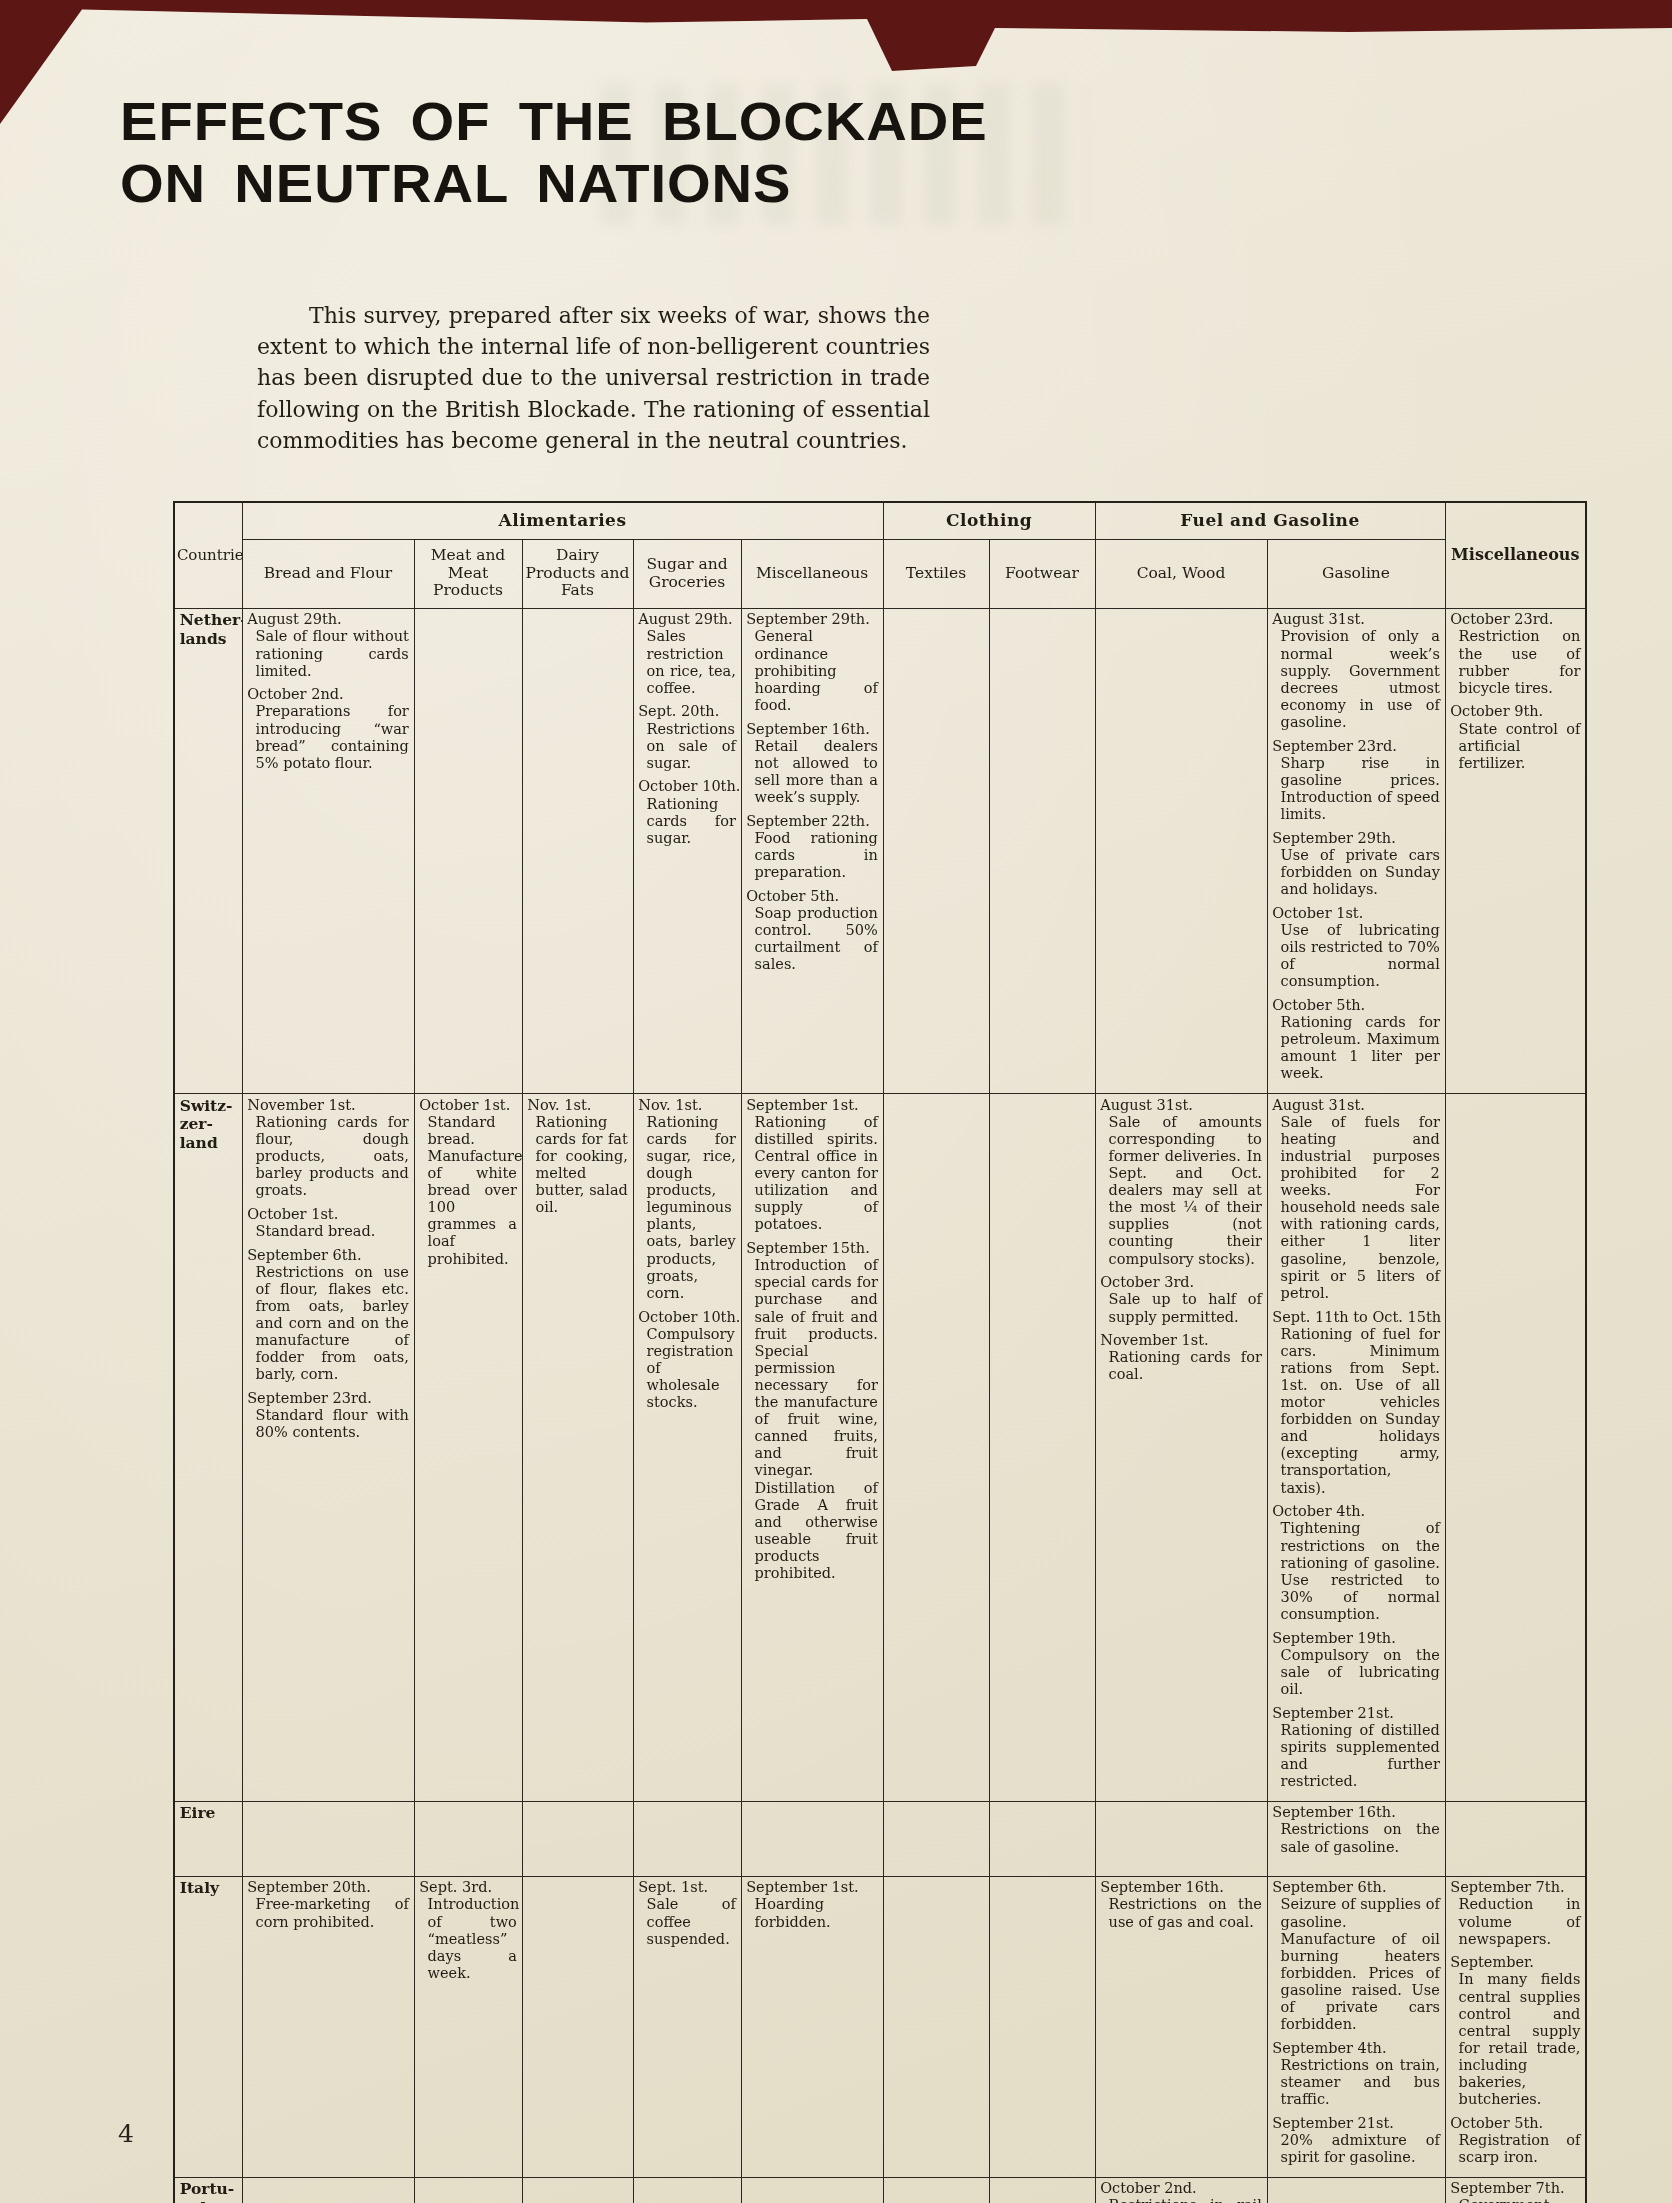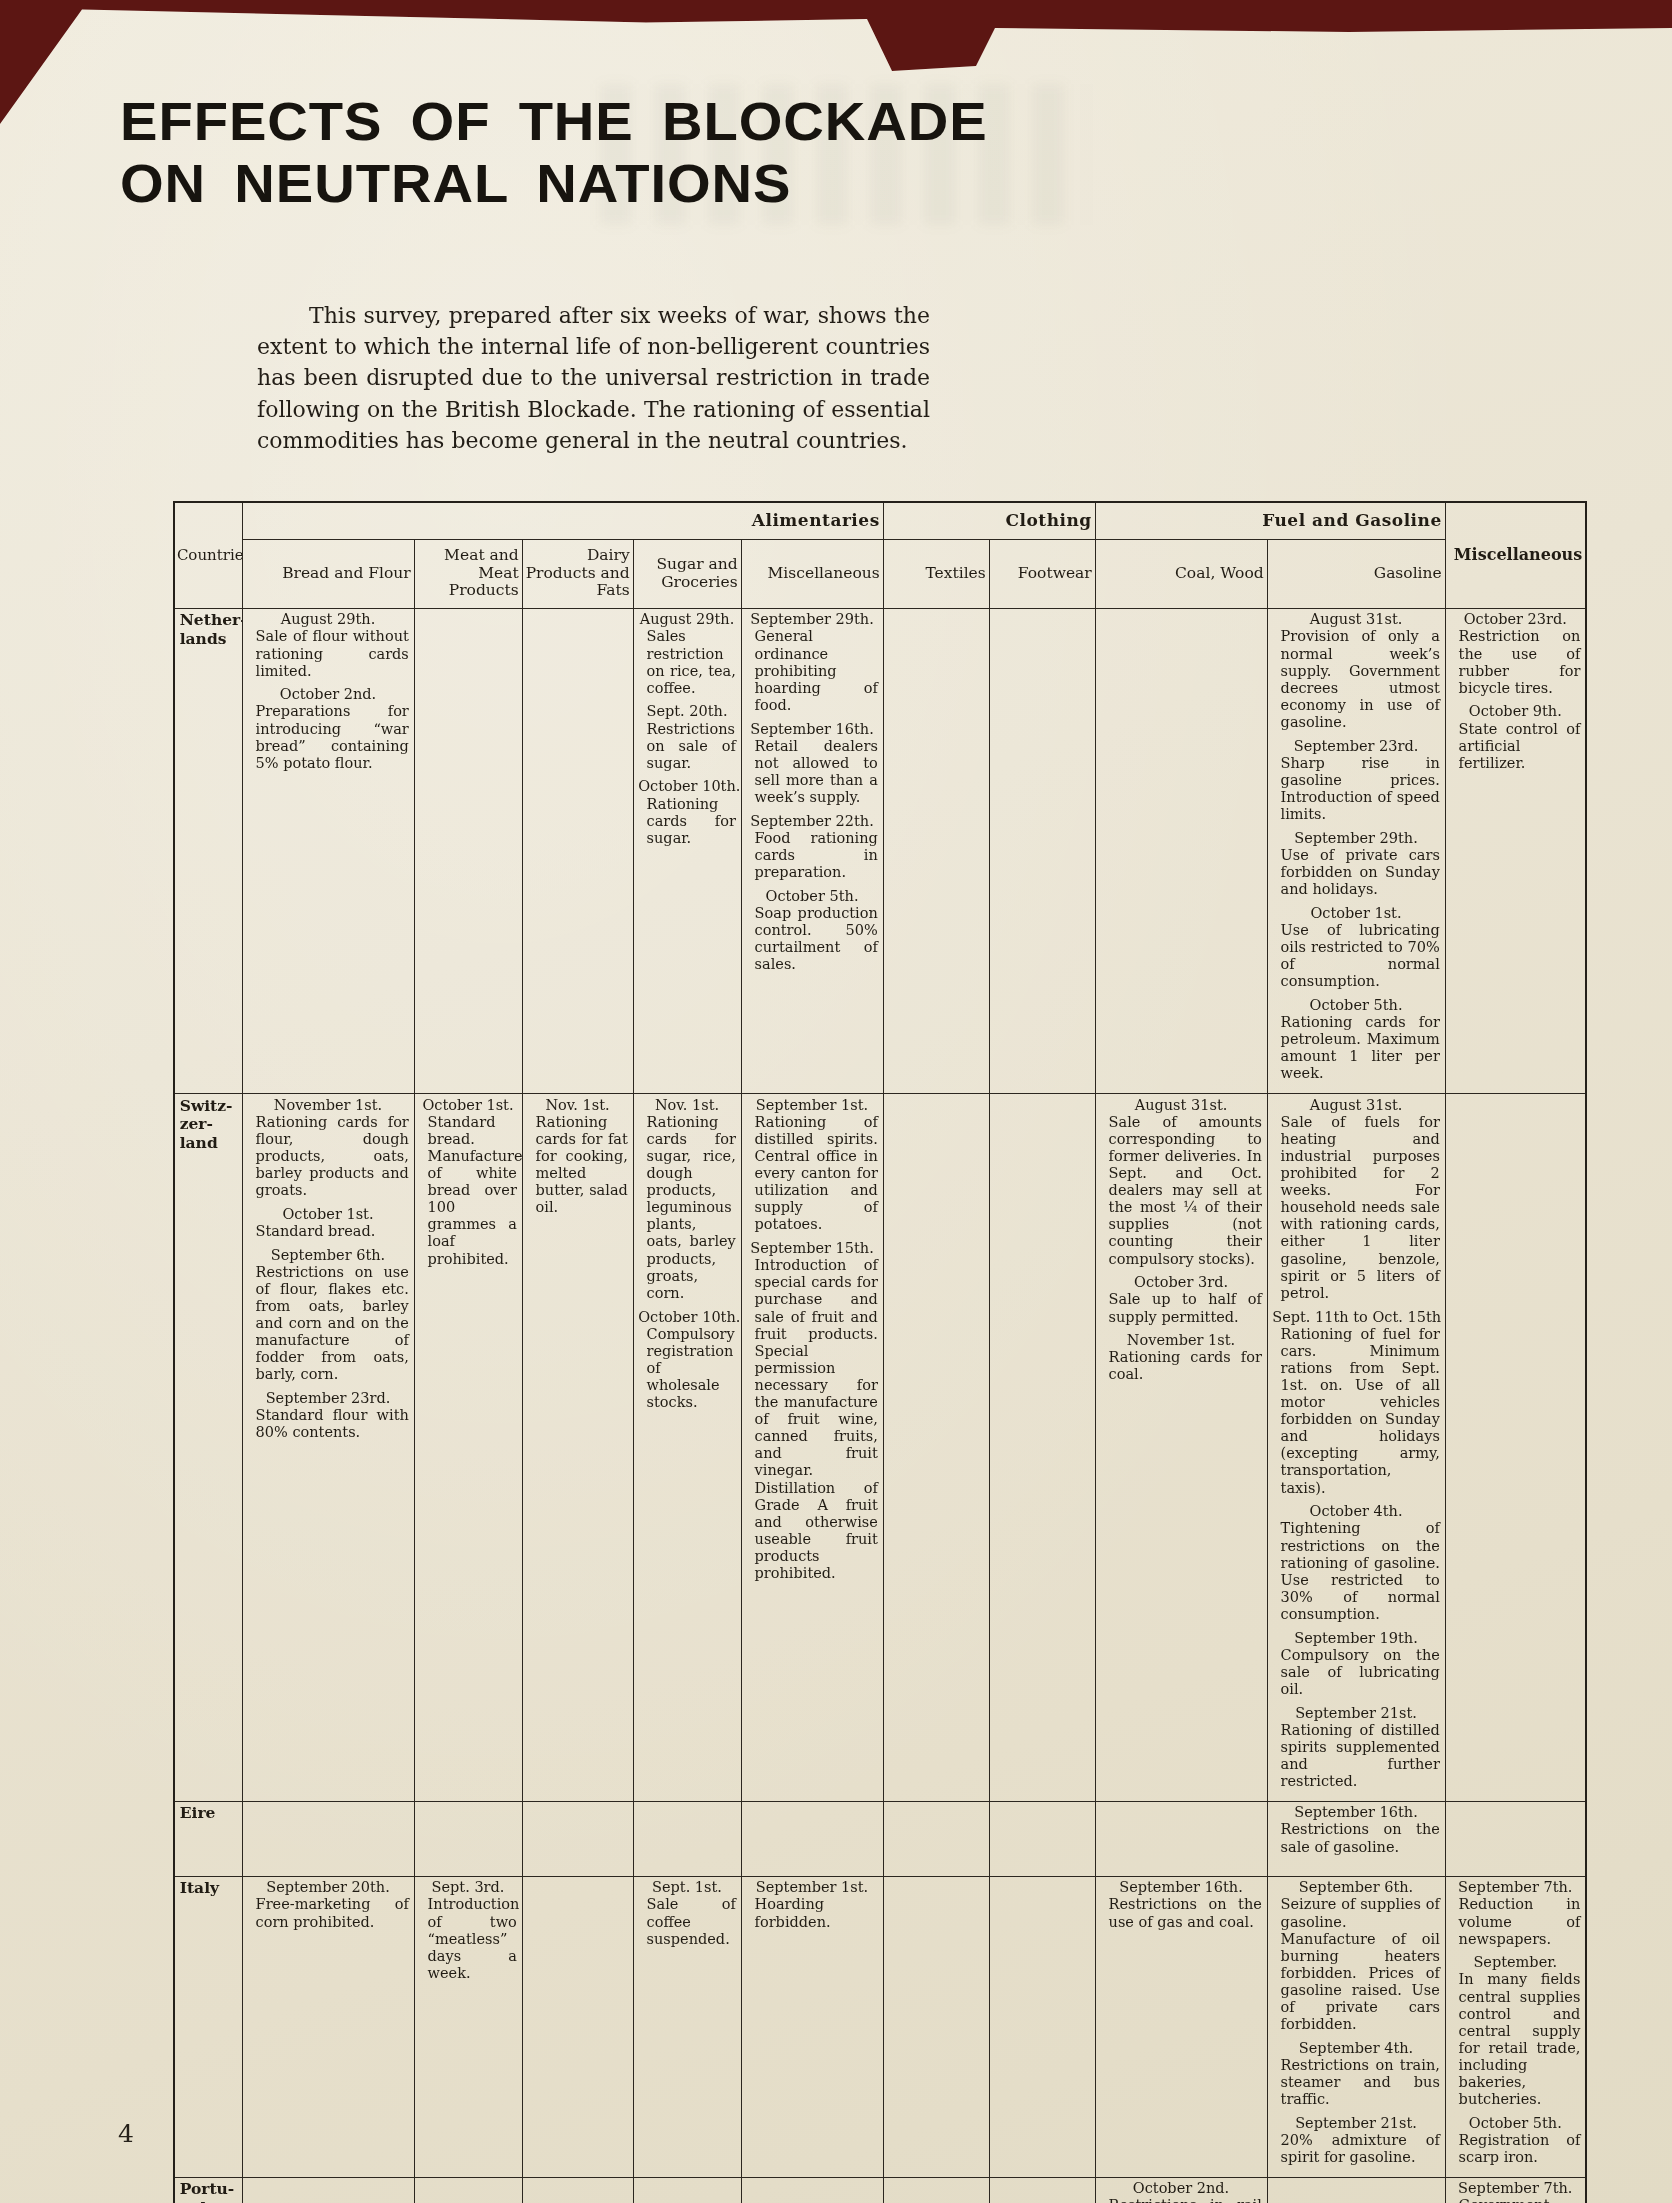--- a/index.html
+++ b/index.html
@@ -61,40 +61,40 @@
   }
   table.effects th, table.effects td{
     border:1.9px solid #2c2720;
     vertical-align:top;
     padding:2.8px 4.7px 3.7px 4.7px;
     overflow:hidden;
   }
   table.effects{border:2.8px solid #24201a;}
   table.effects thead th{
     vertical-align:middle;
-    text-align:right;
+    text-align:center;
     font-weight:normal;
     font-size:15.5px;
     line-height:1.15;
     padding:1.9px 2.8px;
   }
   table.effects thead th.grp{font-weight:bold;font-size:17px;letter-spacing:0.5px;}
   table.effects thead th.misc-head{font-weight:bold;font-size:16px;}
   table.effects thead th.countries-head{font-size:15px;text-align:left;padding-left:1.9px;}
   td.country{
     vertical-align:middle;
     font-weight:bold;
     font-size:15.5px;
     line-height:1.2;
     text-align:left;
     padding:1.9px 0.9px 1.9px 2.8px;
   }
   td.cell{font-size:14.5px;line-height:1.18;}
   .entry{margin:0 0 6.6px 0;}
-  .entry .date{white-space:nowrap;text-align:center;}
+  .entry .date{white-space:nowrap;}
   .entry .txt{margin-left:8.4px;text-align:justify;hyphens:none;}
   tbody tr:nth-child(1){height:440px;}
   tbody tr:nth-child(2){height:585px;}
   tbody tr:nth-child(3){height:75px;}
   tbody tr:nth-child(4){height:277px;}
   tbody tr:nth-child(5){height:90px;}
   .pagenum{
     position:absolute;left:118px;top:2119px;
     font-size:25px;color:#26211a;
   }

